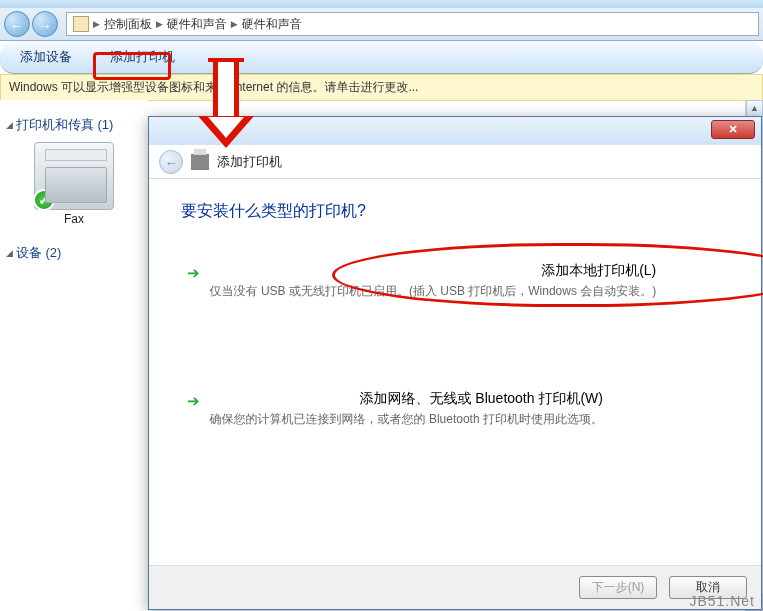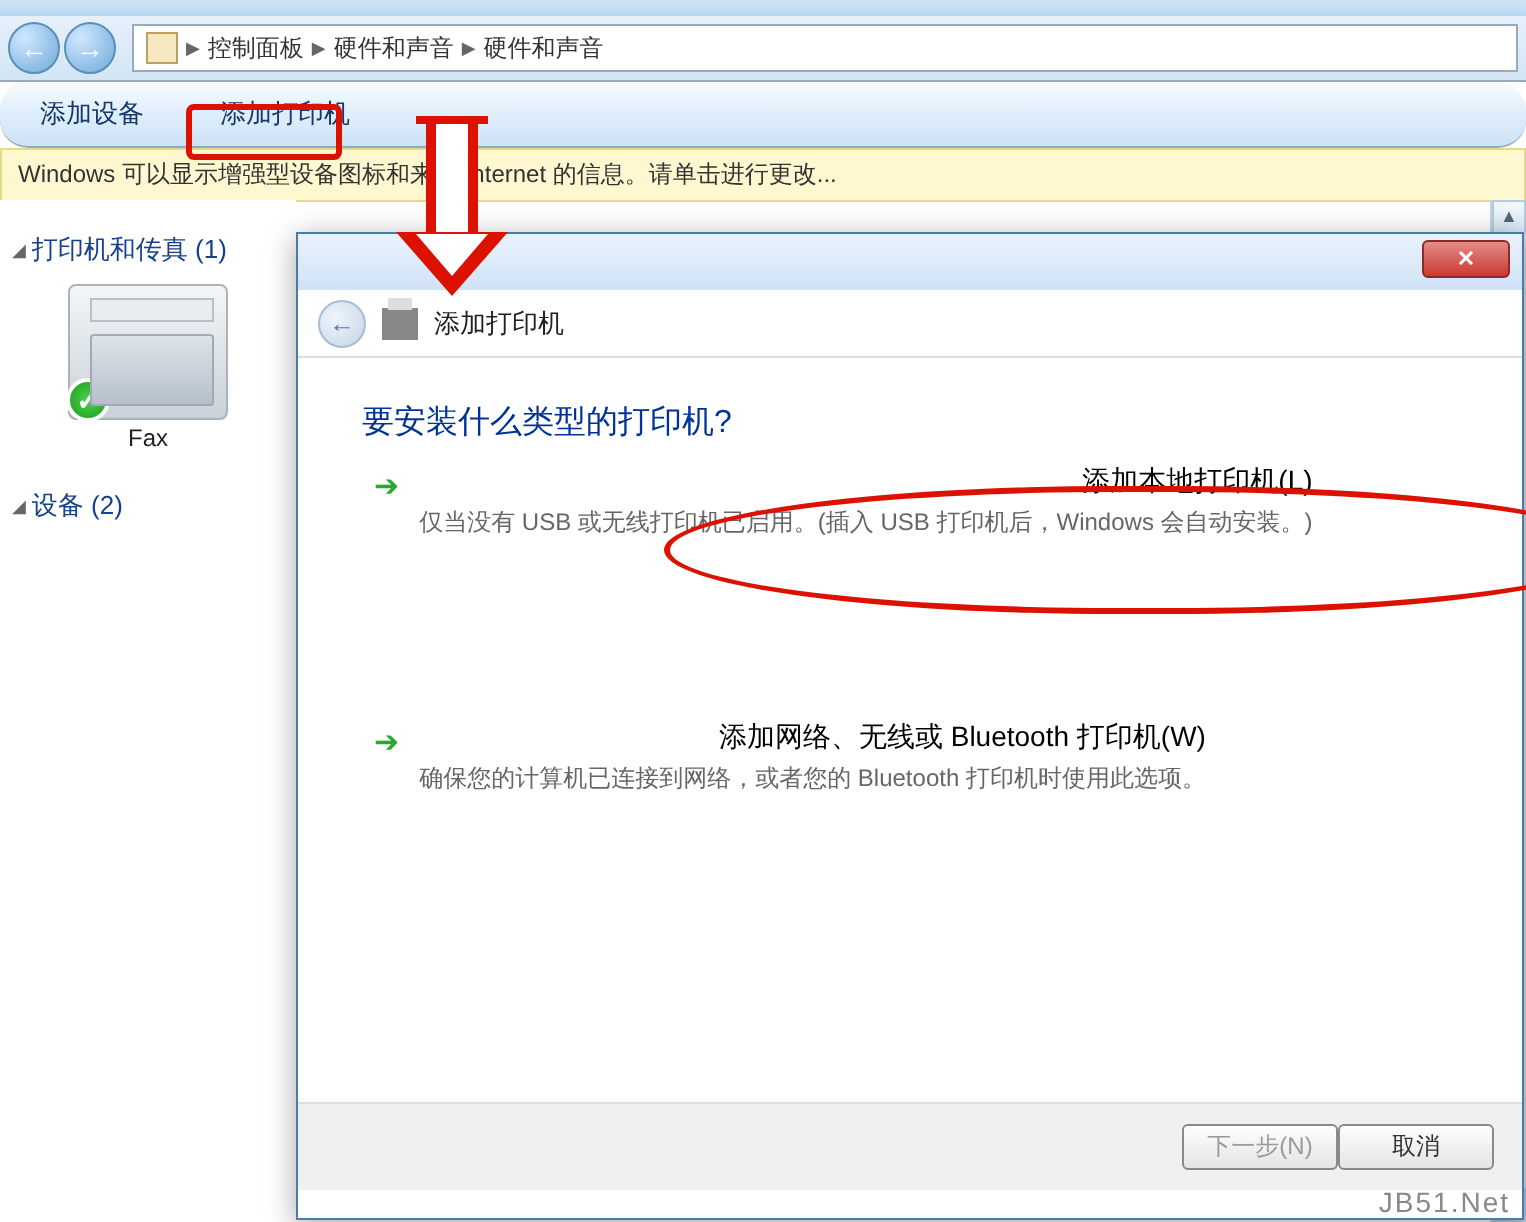--- a/index.html
+++ b/index.html
@@ -45,27 +45,27 @@
   .dialog { position:absolute; left:148px; top:116px; width:614px; height:494px; border:1px solid #4a7ab0; background:#fff; box-shadow:0 3px 14px rgba(0,0,0,.35); }
   .dlg-titlebar { height:28px; background:linear-gradient(#eaf3fc,#cfe2f6); position:relative; }
   .closebtn { position:absolute; right:6px; top:3px; width:44px; height:19px; background:linear-gradient(#e48b86,#c93a32); border:1px solid #8a2b25; border-radius:3px; display:flex;align-items:center;justify-content:center;color:#fff;font-size:11px;font-weight:bold; }
   .dlg-head { height:34px; display:flex; align-items:center; gap:8px; padding:0 10px; border-bottom:1px solid #ddd; }
   .backcirc{width:24px;height:24px;border-radius:50%;background:radial-gradient(circle at 35% 35%,#eef4fa,#c4d6e8);border:1px solid #a8bdd4;display:flex;align-items:center;justify-content:center;color:#5a7a9a;font-size:13px;}
   .printer-ico{width:18px;height:16px;background:#888;position:relative;}
   .printer-ico::before{content:"";position:absolute;left:3px;top:-5px;width:12px;height:6px;background:#ddd;}
   .dlg-head-title{font-size:13px;color:#222;}
 
   .dlg-body{padding:22px 32px;}
-  .dlg-h1{font-size:16px;color:#003399;}
+  .dlg-h1{font-size:16px;color:#003399;margin-bottom:30px;}
   .opt{display:flex;gap:10px;padding:10px 6px;margin-bottom:70px;cursor:default;}
   .opt .arrow{color:#2aa82a;font-size:15px;margin-top:2px;}
   .opt .t{font-size:14px;color:#000000;text-align:right;}
   .opt .d{font-size:12px;color:#666;margin-top:3px;}
 
-  .dlg-foot{position:absolute;bottom:14px;left:0;right:0;height:44px;border-top:1px solid #ddd;background:#f0f0f0;display:flex;justify-content:flex-end;align-items:center;gap:0;padding:0 14px;}
+  .dlg-foot{position:absolute;bottom:0;left:0;right:0;height:44px;border-top:1px solid #ddd;background:#f0f0f0;display:flex;justify-content:flex-end;align-items:center;gap:12px;padding:0 14px;}
   .btn{min-width:78px;height:23px;font-size:12px;background:linear-gradient(#fefefe,#e4e4e4);border:1px solid #8a8a8a;border-radius:3px;padding:0 10px;color:#333;}
   .btn.disabled{color:#9a9a9a;}
 
   
   .redbox{position:absolute;border:3px solid #d10; border-radius:4px; pointer-events:none;}
   .redoval{position:absolute;border:3px solid #d10;border-radius:50%/50%;pointer-events:none;}
   .redarrow{position:absolute;pointer-events:none;}
   .redarrow .shaft{width:26px;height:58px;border-left:5px solid #d10;border-right:5px solid #d10;background:transparent;margin:0 auto;}
   .redarrow .head{width:0;height:0;border-left:28px solid transparent;border-right:28px solid transparent;border-top:32px solid #d10;margin:0 auto;position:relative;}
   .redarrow .head::after{content:"";position:absolute;left:-18px;top:-31px;width:0;height:0;border-left:18px solid transparent;border-right:18px solid transparent;border-top:21px solid #fff;}

